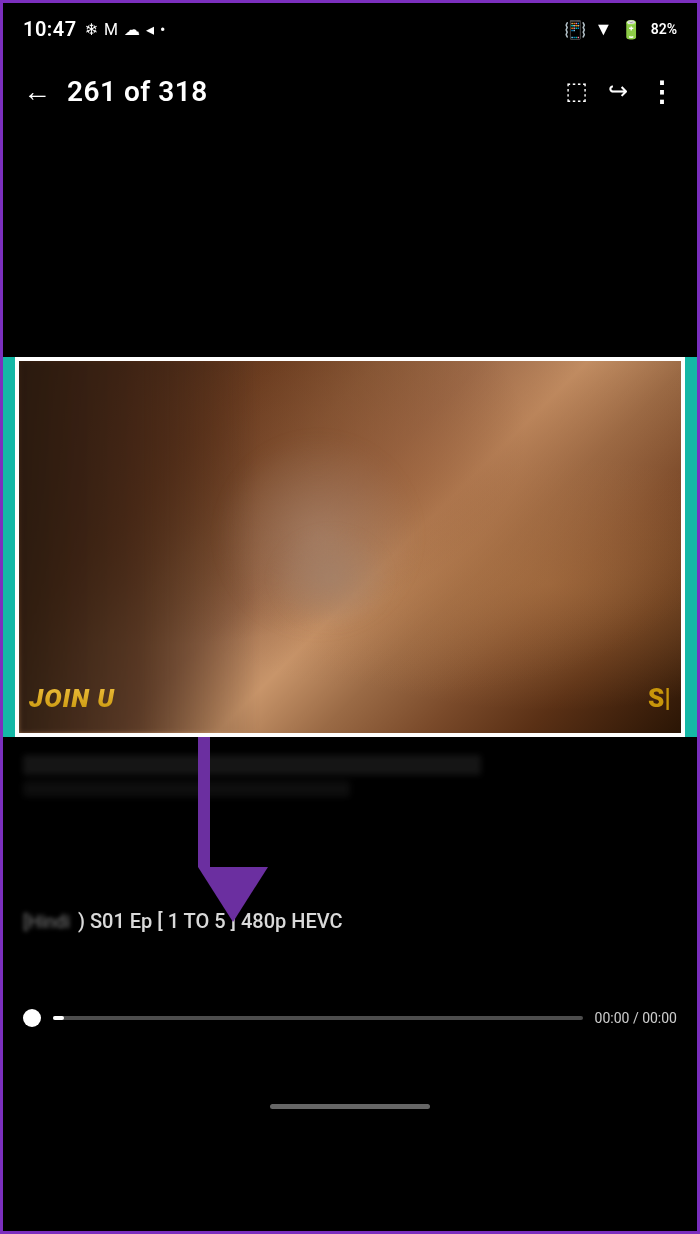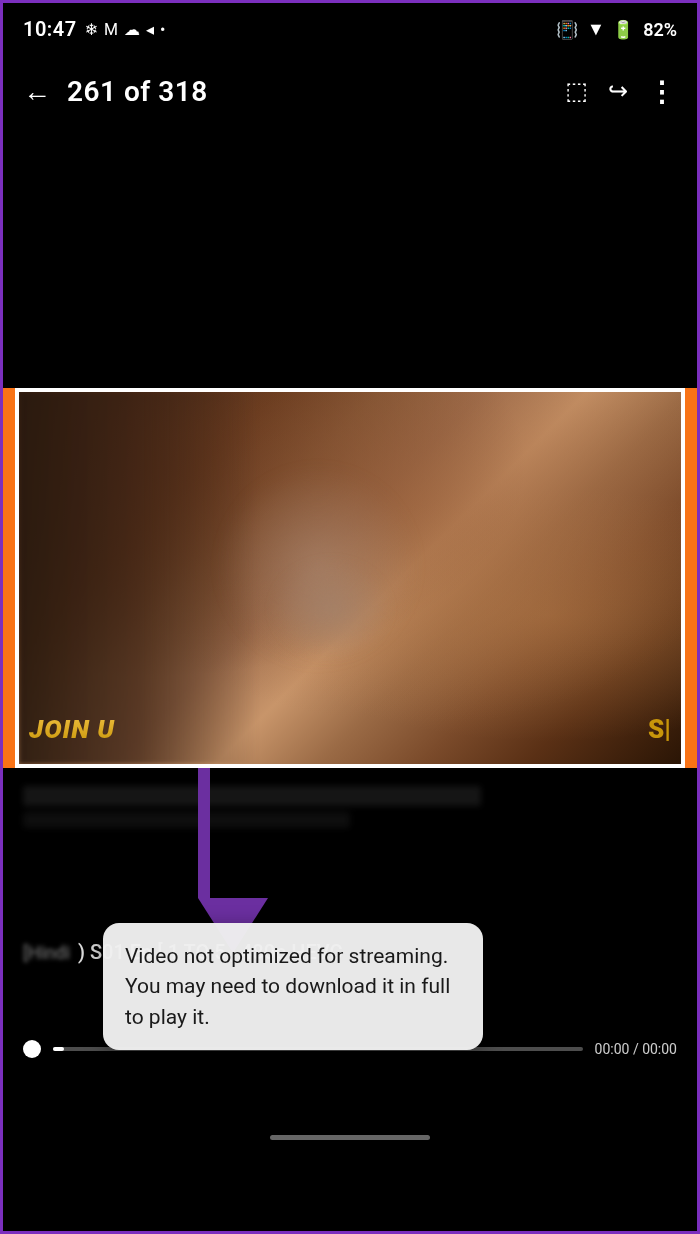--- a/index.html
+++ b/index.html
@@ -55,21 +55,21 @@
     .status-bar-right {
       display: flex;
       align-items: center;
       gap: 8px;
       color: #fff;
       font-size: 18px;
       font-weight: 500;
     }
 
     .battery-text {
-      font-size: 18px;
+      font-size: 14px;
       font-weight: 600;
     }
 
     
     .nav-bar {
       width: 100%;
       height: 72px;
       background: #000;
       display: flex;
       align-items: center;
@@ -118,26 +118,25 @@
 
     
     .black-spacer {
       width: 100%;
       background: #000;
     }
 
     
     .video-thumbnail-wrapper {
       width: 100%;
-      background: #f97316;
+      background: #14b8a6;
       padding: 0;
       display: flex;
       justify-content: center;
       align-items: center;
-      margin-top: 31px;
     }
 
     .video-thumbnail {
       width: 670px;
       height: 380px;
       border: 4px solid #fff;
       background: linear-gradient(
         135deg,
         #2a1a0e 0%,
         #4a2c1a 15%,
@@ -391,23 +390,20 @@
     <div style="padding: 18px 20px 0; opacity: 0.7; filter: blur(3px);">
       <div style="height: 20px; background: rgba(255,255,255,0.12); border-radius: 3px; width: 70%; margin-bottom: 6px;"></div>
       <div style="height: 16px; background: rgba(255,255,255,0.08); border-radius: 3px; width: 50%;"></div>
     </div>
 
     <div class="episode-title-area" style="margin-top: 100px; position: relative; z-index: 5;">
       <span class="hindi-label">[Hindi</span>
       <span class="episode-info">) S01 Ep [ 1 TO 5 ] 480p HEVC</span>
     </div>
 
-    <div class="tooltip-box" style="top: 155px;">
-      <span class="tooltip-text">Video not optimized for streaming. You may need to download it in full to play it.</span>
-    </div>
 
   </div>
 
   <div class="progress-section">
     <div class="progress-dot"></div>
     <div class="progress-track">
       <div class="progress-fill"></div>
     </div>
     <span class="time-display">
       <span>00:00</span>

